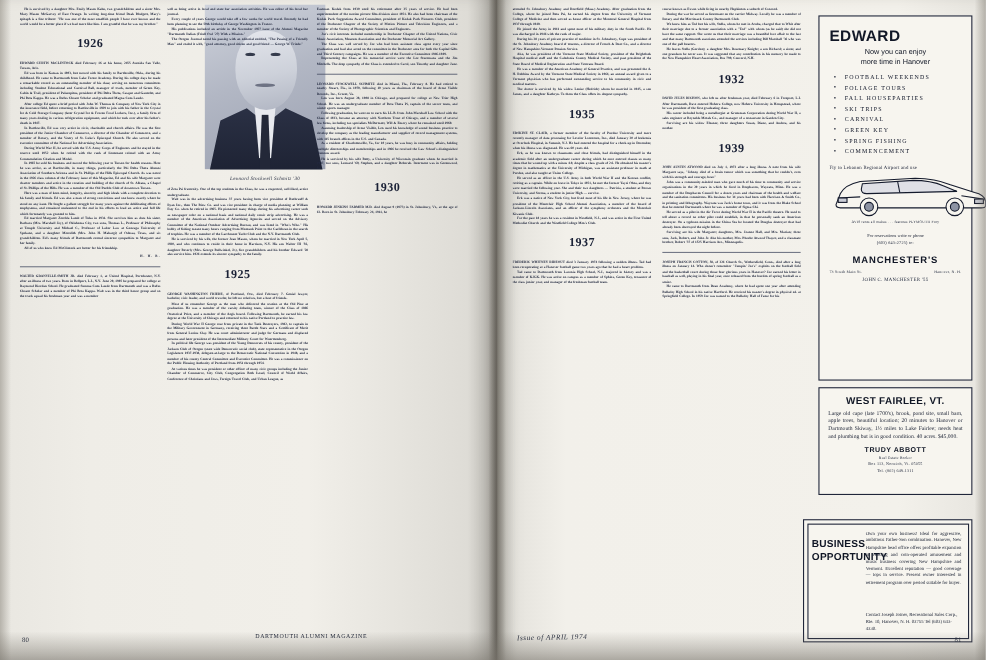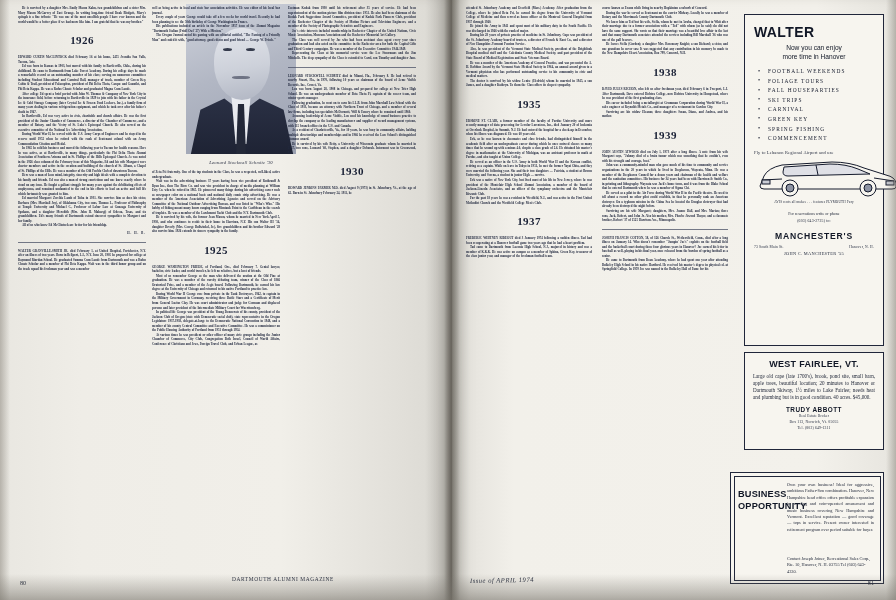--- a/index.html
+++ b/index.html
@@ -183,37 +183,37 @@
     <div class="yr">1937</div>
     <p class="noind">FREDERIC WHITNEY RIDEOUT died 3 January 1974 following a sudden illness. Tad had been recuperating at a Hanover football game two years ago that he had a heart problem.</p>
     <p>Tad came to Dartmouth from Laconia High School, N.J., majored in history and was a member of K.K.K. He was active on campus as a member of Sphinx, Green Key, treasurer of the class junior year, and manager of the freshman football team.</p>
   </div>
 
   <div class="col body-col" style="left:602px;top:6px;width:126px;height:530px;overflow:hidden;">
     <p class="noind">course known as Exxon while living in nearby Hopkinton a suburb of Concord.</p>
     <p>During the war he served as lieutenant on the carrier Midway. Locally he was a member of Rotary and the Merrimack County Dartmouth Club.</p>
     <p>We knew him as Ted but his wife, Stella, whom he met in Aruba, charged that to Whit after their marriage due to a former association with a "Ted" with whom (as he said) she did not have the same rapport. She wrote us that their marriage was a beautiful love affair to the last and that many Dartmouth associates attended the services including Bill Marshall '36 who was one of the pall bearers.</p>
     <p>He leaves Stella (Gordon); a daughter Mrs. Rosemary Knight; a son Richard; a sister, and one grandson he never saw. It was suggested that any contribution in his memory be made to the New Hampshire Heart Association, Box 799, Concord, N.H.</p>
-    <div class="yr">1938</div>
+    <div class="yr">1932</div>
     <p class="noind">DAVID JULES RICHON, who left us after freshman year, died February 6 in Freeport, L.I. After Dartmouth, Dave entered Hofstra College, now Hofstra University in Hempstead, where he was president of the first graduating class.</p>
     <p>His career included being a metallurgist at Grumman Corporation during World War II, a sales engineer at Reynolds Metals Co., and manager of a restaurant in Garden City.</p>
     <p>Surviving are his widow Eleanor, three daughters Susan, Diane, and Andrea, and his mother.</p>
     <div class="yr">1939</div>
     <p class="noind">JOHN AUSTIN ATWOOD died on July 1, 1973 after a long illness. A note from his wife Margaret says, "Johnny died of a brain tumor which was something that he couldn't, even with his strength and courage, beat."</p>
     <p>John was a community-minded man who gave much of his time to community and service organizations in the 20 years in which he lived in Deephaven, Wayzata, Minn. He was a member of the Deephaven Council for a dozen years and chairman of the health and welfare and the sanitation committees. His business for 34 years had been with Harrison &amp; Smith Co., in printing and lithography. Wayzata was Jack's home town, and it was from the Blake School that he entered Dartmouth where he was a member of Sigma Chi.</p>
     <p>He served as a pilot in the Air Force during World War II in the Pacific theatre. He used to tell about a record no other pilot could establish, in that he personally sank an American destroyer. On a typhoon mission in the China Sea he located the Douglas destroyer that had already been destroyed the night before.</p>
     <p>Surviving are his wife Margaret; daughters, Mrs. Jeanne Hall, and Mrs. Marian; three sons, Jack, Robert, and John Jr. Also his mother, Mrs. Phoebe Atwood Thayer, and a classmate brother, Robert '37 of 1525 Harrison Ave., Minneapolis.</p>
     <div class="rule"></div>
     <p class="noind">JOSEPH FRANCIS COTTON, 58, of 326 Church St., Wethersfield, Conn., died after a long illness on January 14. Who doesn't remember "Jumpin' Joe's" exploits on the football field and the basketball court during those four glorious years in Hanover? Joe earned his letter in baseball as well, playing in his final year, once released from the burden of spring football as a senior.</p>
     <p>He came to Dartmouth from Dean Academy, where he had spent one year after attending Bulkeley High School in his native Hartford. He received his master's degree in physical ed. at Springfield College. In 1959 Joe was named to the Bulkeley Hall of Fame for his</p>
   </div>
 
   <div class="ad" style="left:744px;top:14px;width:138px;height:330px;">
     <div style="position:absolute;left:9px;top:9px;right:9px;">
-      <div class="ad-h" style="font-size:14px;letter-spacing:.4px;">WALTER</div>
+      <div class="ad-h" style="font-size:14px;letter-spacing:.4px;">EDWARD</div>
       <div style="text-align:center;margin-top:3px;">
         <div class="ad-h" style="font-size:6.6px;line-height:9px;font-weight:normal;">Now you can enjoy</div>
         <div class="ad-h" style="font-size:6.6px;line-height:9px;font-weight:normal;">more time in Hanover</div>
       </div>
       <ul class="bullets" style="margin-top:6px;">
         <li>FOOTBALL WEEKENDS</li>
         <li>FOLIAGE TOURS</li>
         <li>FALL HOUSEPARTIES</li>
         <li>SKI TRIPS</li>
         <li>CARNIVAL</li>

